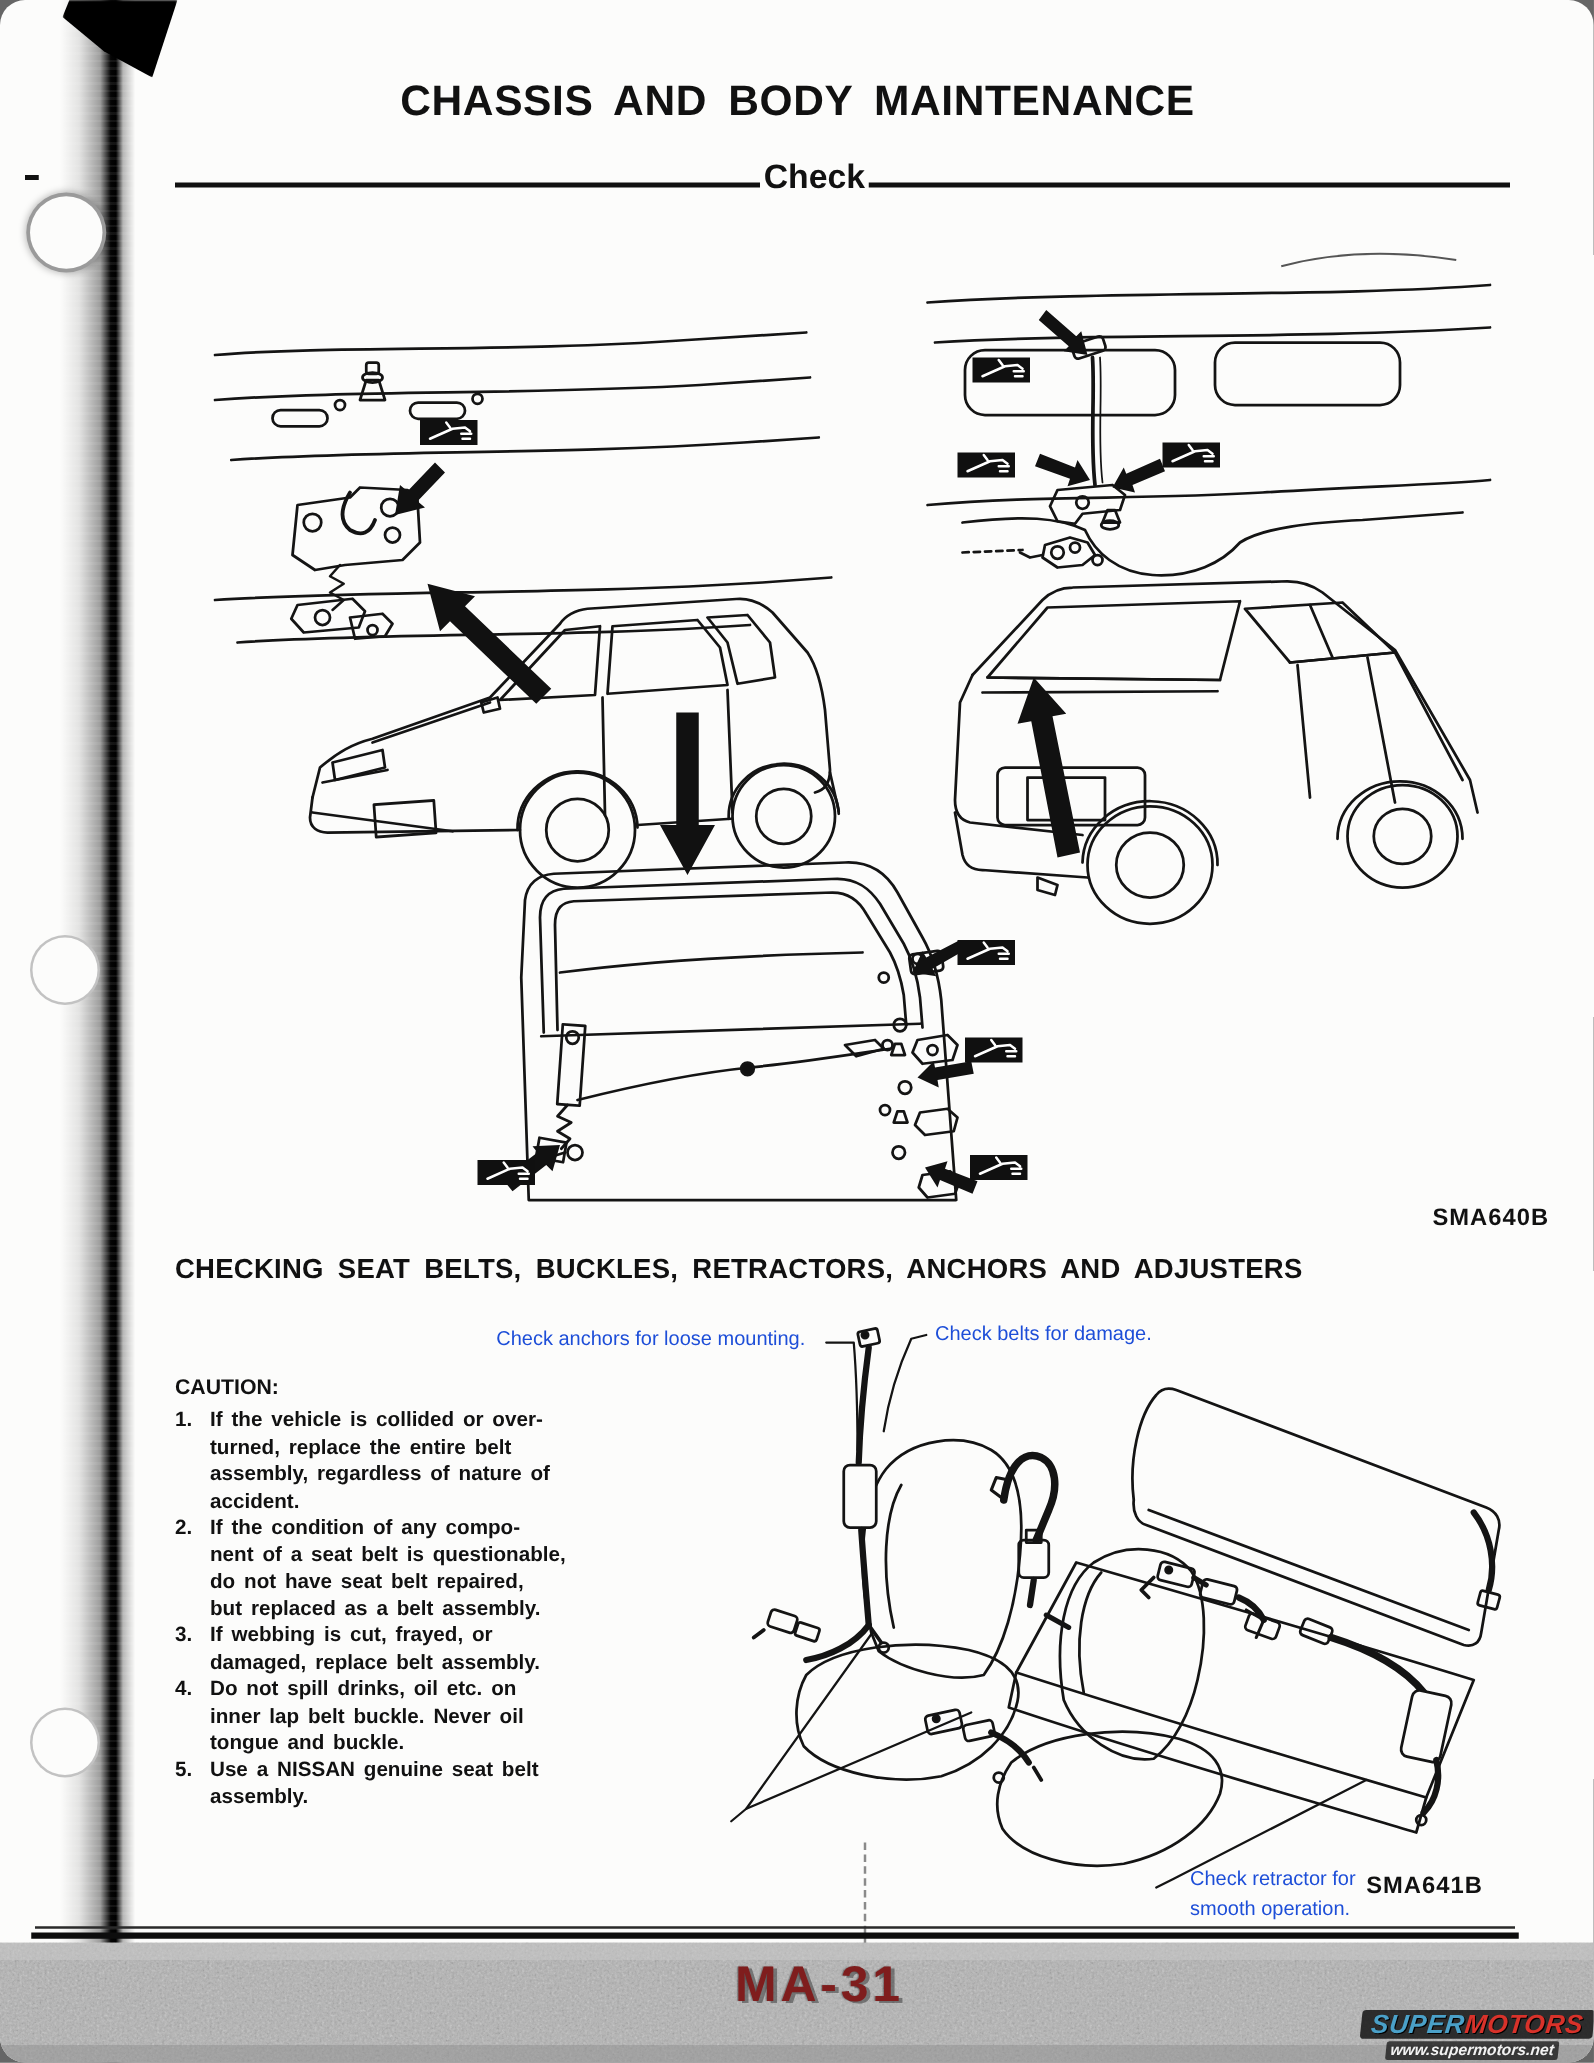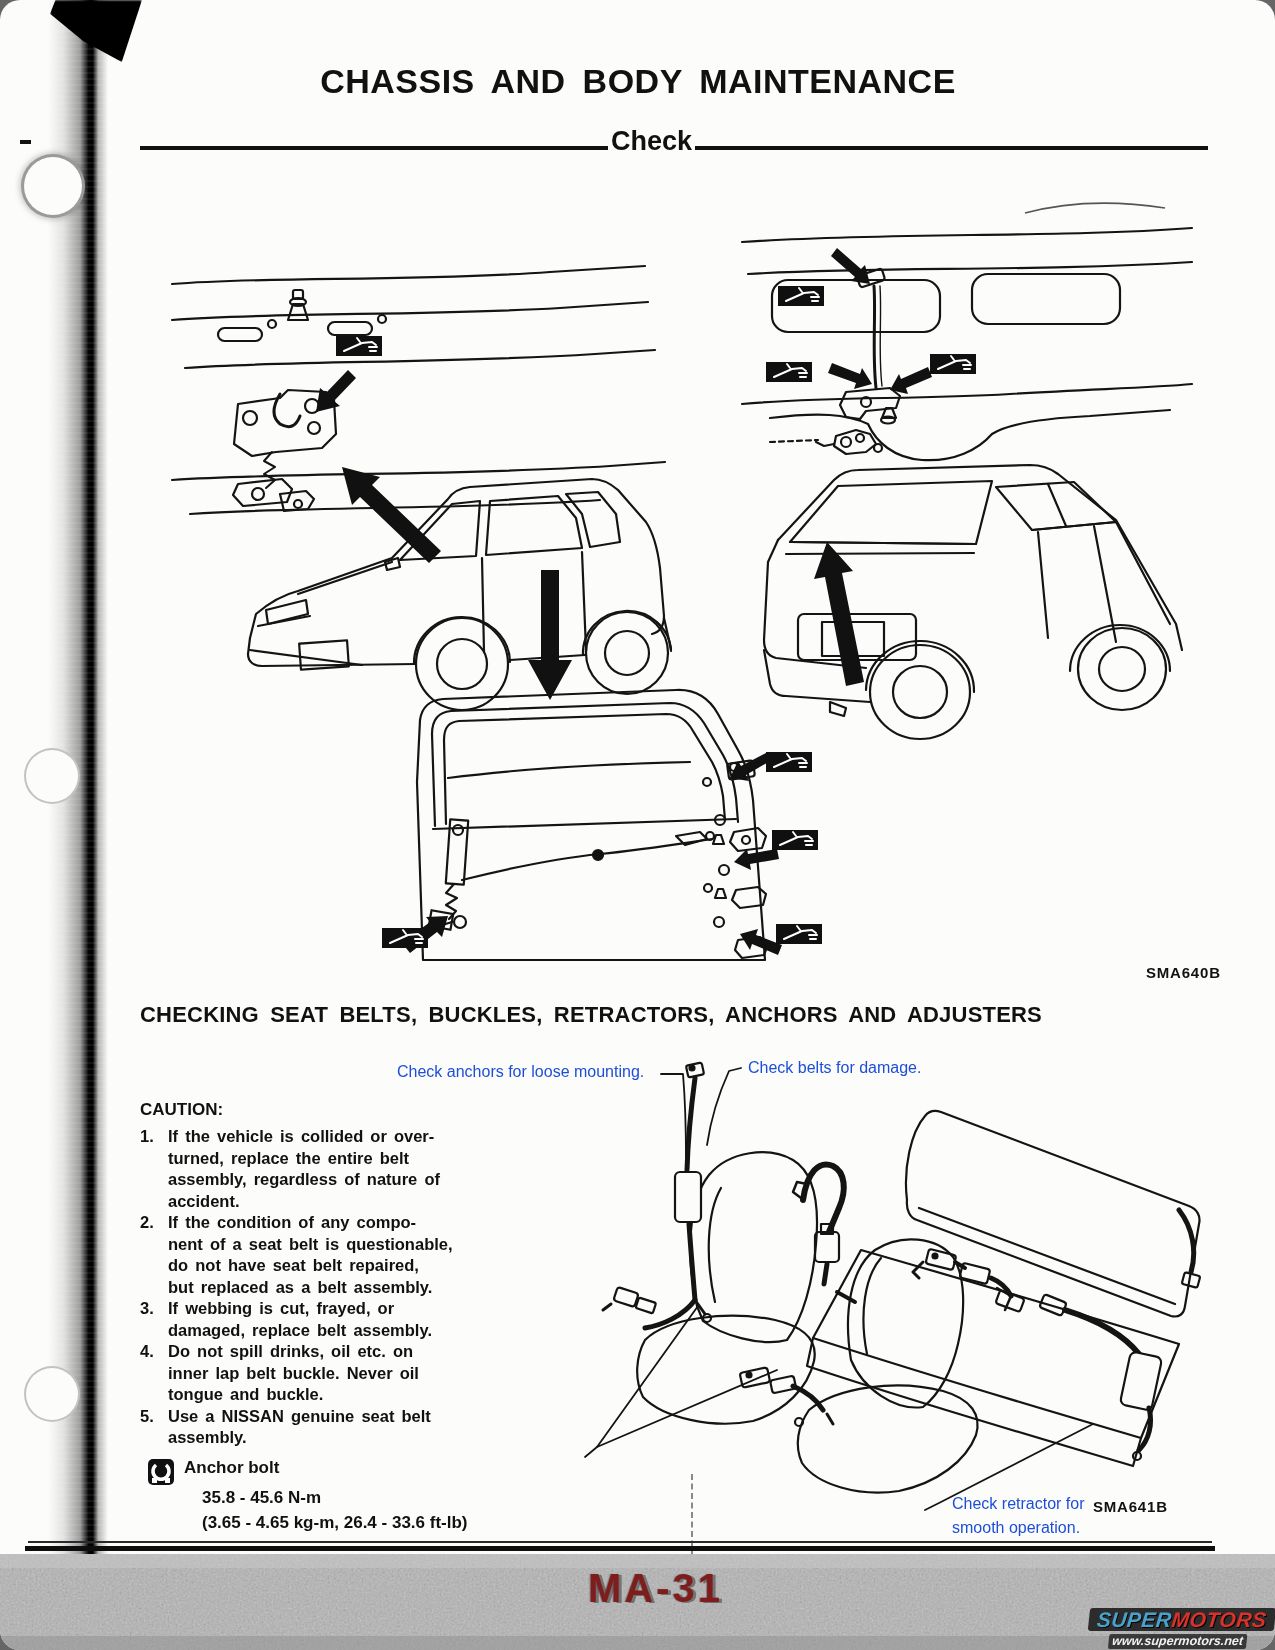--- a/index.html
+++ b/index.html
@@ -24,21 +24,21 @@
   .title{position:absolute;left:128px;top:62px;width:1020px;text-align:center;
     font-size:34px;font-weight:700;letter-spacing:.5px;word-spacing:7px;}
   .body-rule{position:absolute;left:140px;top:128px;width:1068px;display:flex;align-items:flex-end;}
   .body-rule .line{height:4px;background:#111;margin-bottom:5px;}
   .body-rule .l{width:468px;} .body-rule .r{flex:1;}
   .body-label{font-size:27px;font-weight:700;padding:0 3px;line-height:1;}
   .sec-head{position:absolute;font-size:22px;font-weight:700;word-spacing:5px;letter-spacing:.2px;}
   .h1{left:140px;top:186px;} .h2{left:140px;top:1002px;}
   
   svg{display:block;}
-  .figcode{position:absolute;font-size:15px;font-weight:700;letter-spacing:.8px;}
+  .figcode{position:absolute;font-size:19px;font-weight:700;letter-spacing:.8px;}
   .fc1{left:1146px;top:964px;} .fc2{left:1093px;top:1498px;}
   
   .callout{position:absolute;font-size:16px;line-height:24px;white-space:pre-line;color:#1d4ed8;}
   .co-anchors{left:397px;top:1060px;}
   .co-belts{left:748px;top:1056px;}
   .co-buckles{left:602px;top:1441px;}
   .co-retractor{left:952px;top:1492px;}
   .caution{position:absolute;left:140px;top:1100px;width:352px;font-weight:700;font-size:16.5px;}
   .caution .cap{margin-bottom:6px;font-size:17px;}
   .citem{display:flex;line-height:21.5px;word-spacing:2.5px;}
@@ -346,35 +346,20 @@
 inner lap belt buckle. Never oil
 tongue and buckle.</span>
     </div>
     <div class="citem">
       <span class="n">5.</span>
       <span class="t">Use a NISSAN genuine seat belt
 assembly.</span>
     </div>
   </div>
 
-  <div class="torque">
-    <div class="torque-row">
-      <svg class="tq-icon" width="26" height="26" viewBox="0 0 26 26">
-        <rect width="26" height="26" rx="5" fill="#111"></rect>
-        <path d="M8,6 a8,8 0 1 0 10,0" stroke="#fff" stroke-width="3.5" fill="none"></path>
-        <rect x="4" y="19" width="5" height="5" fill="#fff"></rect>
-        <rect x="17" y="19" width="5" height="5" fill="#fff"></rect>
-      </svg>
-      <span>Anchor bolt</span>
-    </div>
-    <div class="tq-lines">
-      <div>35.8 - 45.6 N-m</div>
-      <div>(3.65 - 4.65 kg-m, 26.4 - 33.6 ft-lb)</div>
-    </div>
-  </div>
 
   <div class="rule-thin"></div>
   <div class="rule-thick"></div>
 
   <svg class="footer-noise" width="1275" height="96">
     <rect width="1275" height="96" fill="#b3b3b3"></rect>
     <filter id="grain">
         <feTurbulence type="fractalNoise" baseFrequency="0.5" numOctaves="3" seed="7"></feTurbulence>
       <feColorMatrix type="saturate" values="0"></feColorMatrix>
       </filter>

